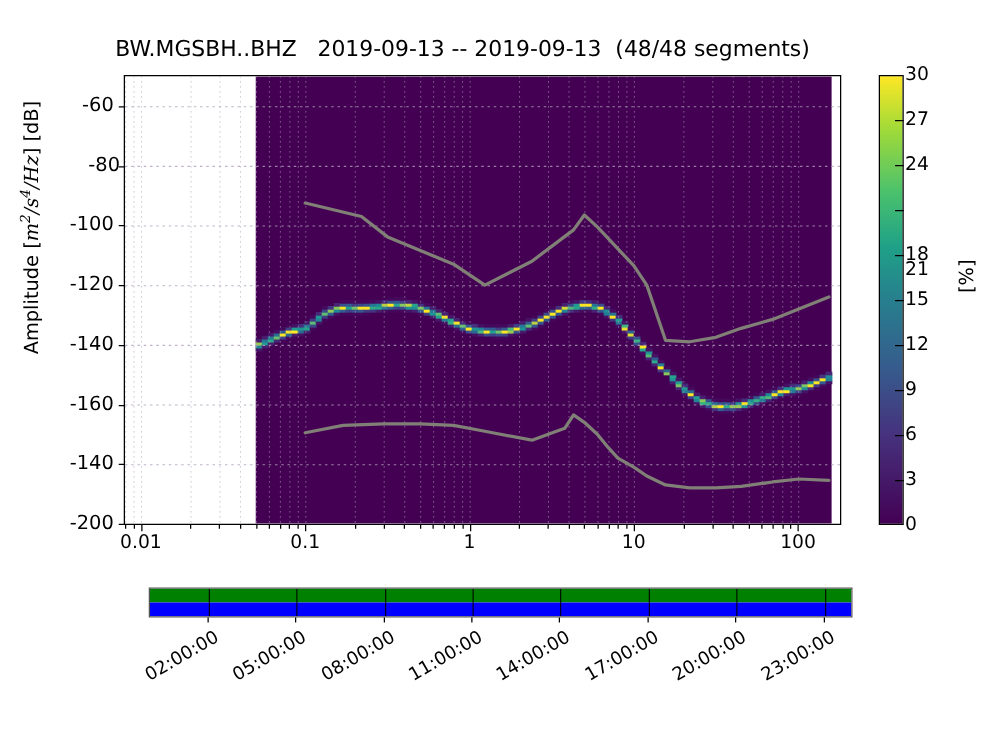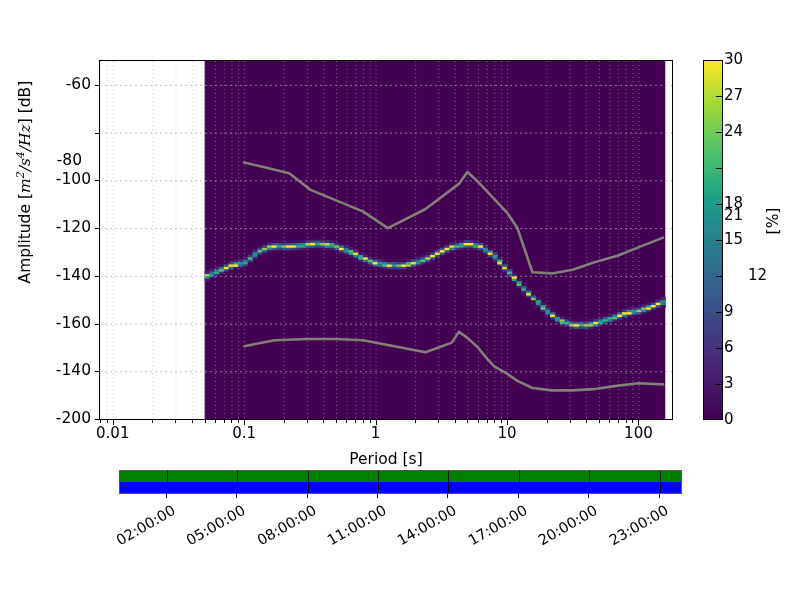--- a/index.html
+++ b/index.html
@@ -82,20 +82,21 @@
     position:absolute;font-size:14.5px;color:#000;white-space:nowrap;
     transform:rotate(-30deg);transform-origin:right top;
     text-align:right;
   }
 </style>
 </head>
 <body>
 
 <div id="stage">
 
+  <div class="abs" id="title">BW.MGSBH..BHZ   2019-09-13 -- 2019-09-13  (48/48 segments)</div>
 
   <div class="abs" id="axes">
     <svg id="plotsvg" width="572" height="358">
         <rect x="104.60116689186201" y="0" width="460.67594345033035" height="358" fill="#440154"></rect>
         <g>
           <rect x="104.60" y="217.19" width="5.40" height="2.99" fill="rgb(71,23,105)"></rect>
           <rect x="104.60" y="214.80" width="5.40" height="2.99" fill="rgb(33,137,150)"></rect>
           <rect x="104.60" y="212.41" width="5.40" height="2.99" fill="rgb(156,204,82)"></rect>
           <rect x="104.60" y="210.03" width="5.40" height="2.99" fill="rgb(72,28,110)"></rect>
           <rect x="109.40" y="214.80" width="5.40" height="2.99" fill="rgb(72,27,109)"></rect>
@@ -562,21 +563,21 @@
         <g>
           <polyline points="144.17,101.43 189.17,112.17 210.56,128.88 262.86,150.36 287.87,167.07 325.56,147.97 358.85,122.91 367.46,110.98 377.86,120.53 407.02,151.55 417.43,167.07 432.40,211.22 451.77,212.41 472.69,208.83 492.87,201.67 518.09,194.51 539.02,186.16 563.10,176.61" fill="none" stroke="#808076" stroke-width="2.6" stroke-linejoin="round" stroke-linecap="round"></polyline>
           <polyline points="144.17,285.21 174.45,279.24 206.87,278.05 236.03,278.05 262.86,279.24 287.87,284.01 325.56,291.17 351.79,281.63 358.85,270.89 367.46,276.85 377.86,286.40 386.66,297.14 394.28,305.49 407.02,312.65 417.43,319.81 432.40,326.97 451.77,329.36 472.69,329.36 492.87,328.17 518.09,324.59 539.02,322.20 563.10,323.39" fill="none" stroke="#808076" stroke-width="2.6" stroke-linejoin="round" stroke-linecap="round"></polyline>
         </g>
       </svg>
   </div>
 
   <div class="abs" id="yticks">
       <div class="ytick-lab" style="left: 51px; top: 74.8667px;">-60</div>
       <div class="abs" style="left: 95px; top: 84.8667px; width: 5px; height: 1px; background: rgb(0, 0, 0);"></div>
-      <div class="ytick-lab" style="left: 42px; top: 122.6px; margin-top: 28px;">-80</div>
+      <div class="ytick-lab" style="left: 56px; top: 122.6px;">-80</div>
       <div class="abs" style="left: 95px; top: 132.6px; width: 5px; height: 1px; background: rgb(0, 0, 0);"></div>
       <div class="ytick-lab" style="left: 51px; top: 170.333px;">-100</div>
       <div class="abs" style="left: 95px; top: 180.333px; width: 5px; height: 1px; background: rgb(0, 0, 0);"></div>
       <div class="ytick-lab" style="left: 51px; top: 218.067px;">-120</div>
       <div class="abs" style="left: 95px; top: 228.067px; width: 5px; height: 1px; background: rgb(0, 0, 0);"></div>
       <div class="ytick-lab" style="left: 51px; top: 265.8px;">-140</div>
       <div class="abs" style="left: 95px; top: 275.8px; width: 5px; height: 1px; background: rgb(0, 0, 0);"></div>
       <div class="ytick-lab" style="left: 51px; top: 313.533px;">-160</div>
       <div class="abs" style="left: 95px; top: 323.533px; width: 5px; height: 1px; background: rgb(0, 0, 0);"></div>
       <div class="ytick-lab" style="left: 51px; top: 361.267px;">-140</div>
@@ -628,32 +629,31 @@
       <div class="abs" style="left: 501.008px; top: 420px; width: 1px; height: 3px; background: rgb(0, 0, 0);"></div>
       <div class="abs" style="left: 546.586px; top: 420px; width: 1px; height: 3px; background: rgb(0, 0, 0);"></div>
       <div class="abs" style="left: 569.729px; top: 420px; width: 1px; height: 3px; background: rgb(0, 0, 0);"></div>
       <div class="abs" style="left: 586.149px; top: 420px; width: 1px; height: 3px; background: rgb(0, 0, 0);"></div>
       <div class="abs" style="left: 598.886px; top: 420px; width: 1px; height: 3px; background: rgb(0, 0, 0);"></div>
       <div class="abs" style="left: 609.293px; top: 420px; width: 1px; height: 3px; background: rgb(0, 0, 0);"></div>
       <div class="abs" style="left: 618.091px; top: 420px; width: 1px; height: 3px; background: rgb(0, 0, 0);"></div>
       <div class="abs" style="left: 625.713px; top: 420px; width: 1px; height: 3px; background: rgb(0, 0, 0);"></div>
       <div class="abs" style="left: 632.436px; top: 420px; width: 1px; height: 3px; background: rgb(0, 0, 0);"></div>
     </div>
-  <div class="abs" id="xlabel">Period [s]</div>
 
   <div class="abs" id="cbar"></div>
   <div class="abs" id="cbticks">
       <div class="cb-tick" style="top: 410px;">0</div>
       <div class="cb-tick" style="top: 374px;">3</div>
       <div class="cb-dash" style="top: 384px;"></div>
       <div class="cb-tick" style="top: 338px;">6</div>
       <div class="cb-dash" style="top: 348px;"></div>
       <div class="cb-tick" style="top: 302px;">9</div>
       <div class="cb-dash" style="top: 312px;"></div>
-      <div class="cb-tick" style="top: 266px; padding-left: 24px;">12</div>
+      <div class="cb-tick" style="top: 266px;">12</div>
       <div class="cb-dash" style="top: 276px;"></div>
       <div class="cb-tick" style="top: 230px;">15</div>
       <div class="cb-dash" style="top: 240px;"></div>
       <div class="cb-tick" style="top: 194px;">18</div>
       <div class="cb-dash" style="top: 204px;"></div>
       <div class="cb-tick" style="top: 158px; margin-top: 48px;">21</div>
       <div class="cb-dash" style="top: 168px;"></div>
       <div class="cb-tick" style="top: 122px;">24</div>
       <div class="cb-dash" style="top: 132px;"></div>
       <div class="cb-tick" style="top: 86px;">27</div>

